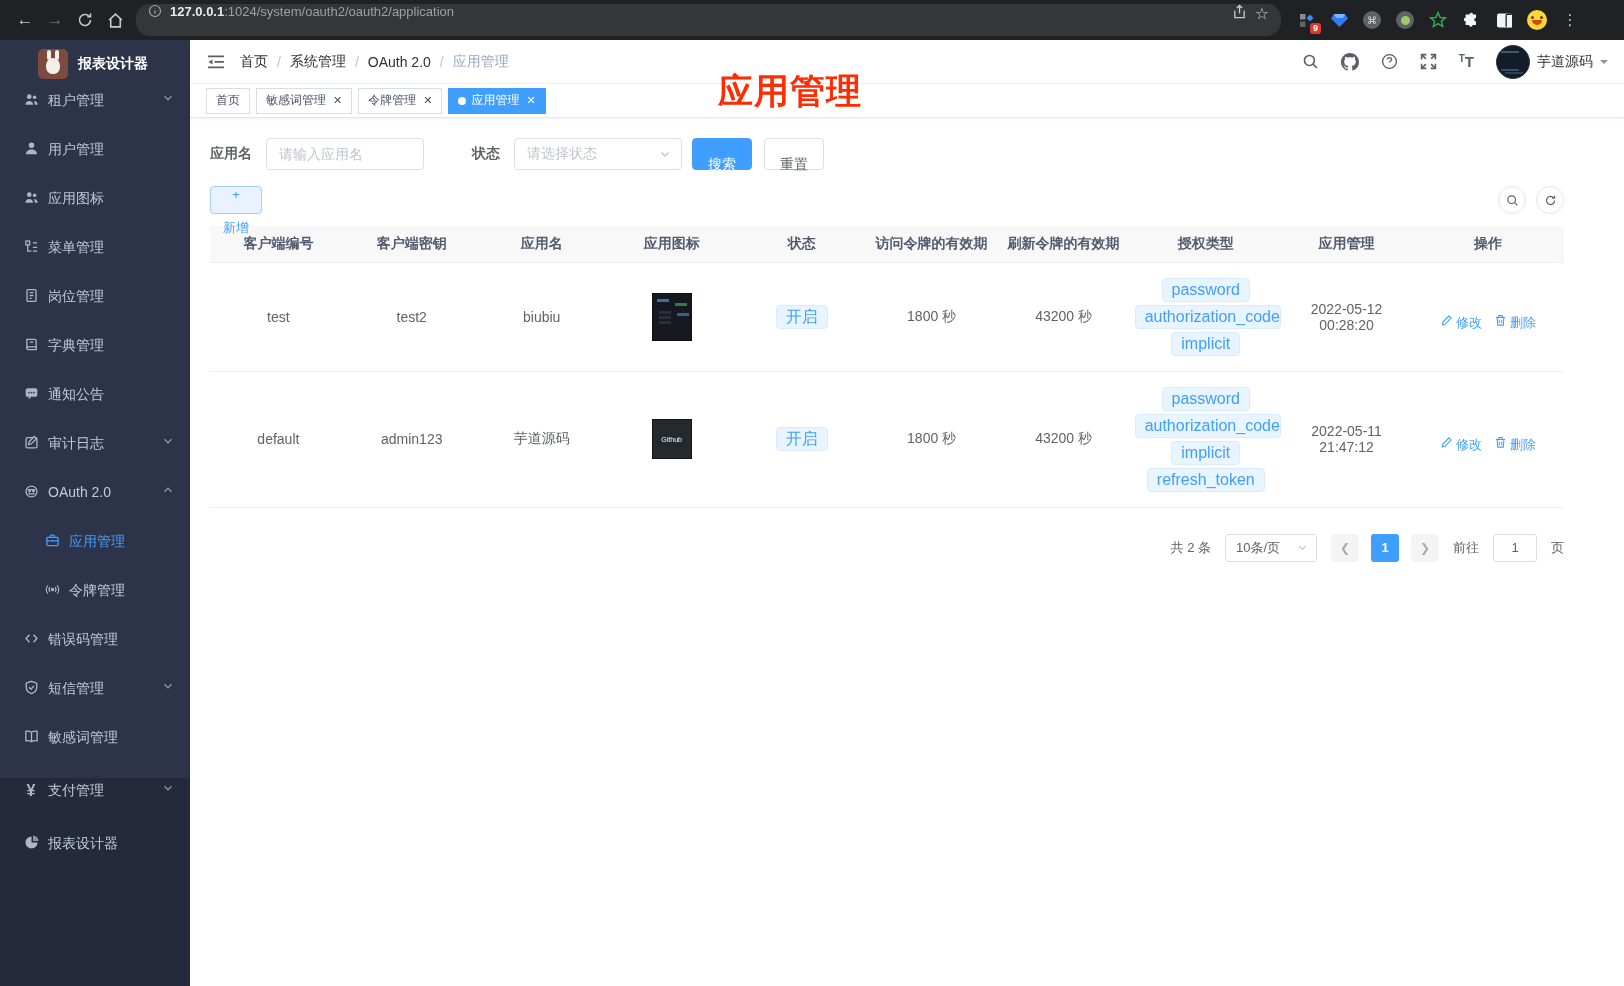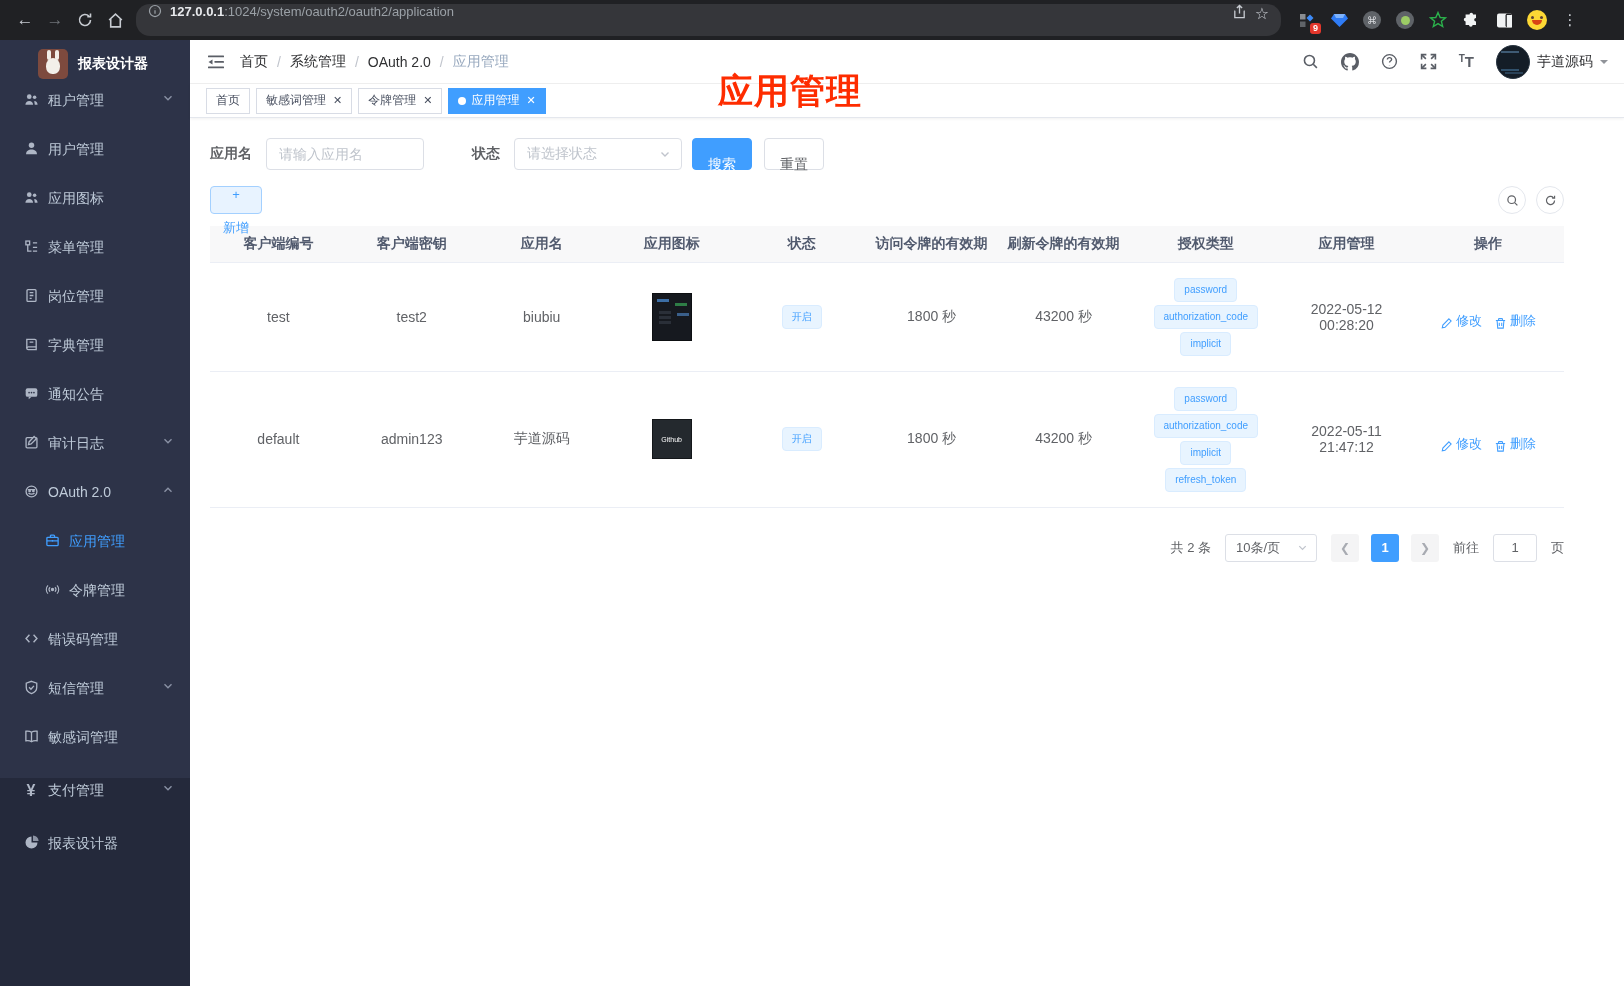--- a/index.html
+++ b/index.html
@@ -101,28 +101,28 @@
   .round-btns { margin-left:auto; display:flex; gap:10px; }
   .rbtn { width:28px; height:28px; border-radius:50%; border:1px solid #e4e7ed; background:#fff; color:#606266;
     display:flex; align-items:center; justify-content:center; cursor:pointer; }
 
   
   table { width:100%; border-collapse:collapse; table-layout:fixed; }
   thead th { background:#f8f8f9; height:36px; font-size:14px; font-weight:700; color:#515a6e; text-align:center;
     border-bottom:1px solid #ebeef5; }
   tbody td { text-align:center; font-size:14px; color:#606266; border-bottom:1px solid #ebeef5; padding:12px 4px; vertical-align:middle; }
   .el-tag { display:inline-block; background:#e8f4ff; border:1px solid #d9ecff; color:#409eff; border-radius:4px;
-    font-size:10px; padding:0 9px; line-height:22px; }
+    font-size:16px; padding:0 9px; line-height:22px; }
   .grant-tag { display:block; width:max-content; margin:3px auto; max-width:146px; overflow:hidden; }
   .thumb1 { width:40px; height:48px; margin:0 auto; background:#16191f; border:1px solid #0d0f12; position:relative; }
   .thumb1:before { content:""; position:absolute; left:4px; top:5px; width:12px; height:3px; background:#3c6ea5;
     box-shadow:18px 4px 0 #2e7d46, 2px 12px 0 #2a2f38, 2px 17px 0 #2a2f38, 2px 22px 0 #2a2f38, 20px 14px 0 #3a5f8a; }
   .thumb2 { width:40px; height:40px; margin:0 auto; background:#24292e; border:1px solid #14171a;
     display:flex; align-items:center; justify-content:center; color:#fff; font-size:7px; }
-  .act-link { color:#409eff; font-size:13px; display:inline-flex; align-items:flex-end; gap:3px; cursor:pointer; }
+  .act-link { color:#409eff; font-size:13px; display:inline-flex; align-items:flex-start; gap:3px; cursor:pointer; }
   .act-link + .act-link { margin-left:12px;margin-top:12px; }
 
   
   .pagination { display:flex; align-items:center; justify-content:flex-end; gap:14px; margin-top:26px;
     font-size:13px; color:#606266; }
   .pg-select { width:92px; height:28px; border:1px solid #dcdfe6; border-radius:3px; display:flex; align-items:center;
     justify-content:space-between; padding:0 8px 0 10px; cursor:pointer; }
   .pg-btn { width:28px; height:28px; border-radius:3px; background:#f4f4f5; color:#a8abb2; display:flex;
     align-items:center; justify-content:center; cursor:pointer; font-size:12px; }
   .pg-page { width:28px; height:28px; border-radius:3px; background:#409eff; color:#fff; display:flex;

